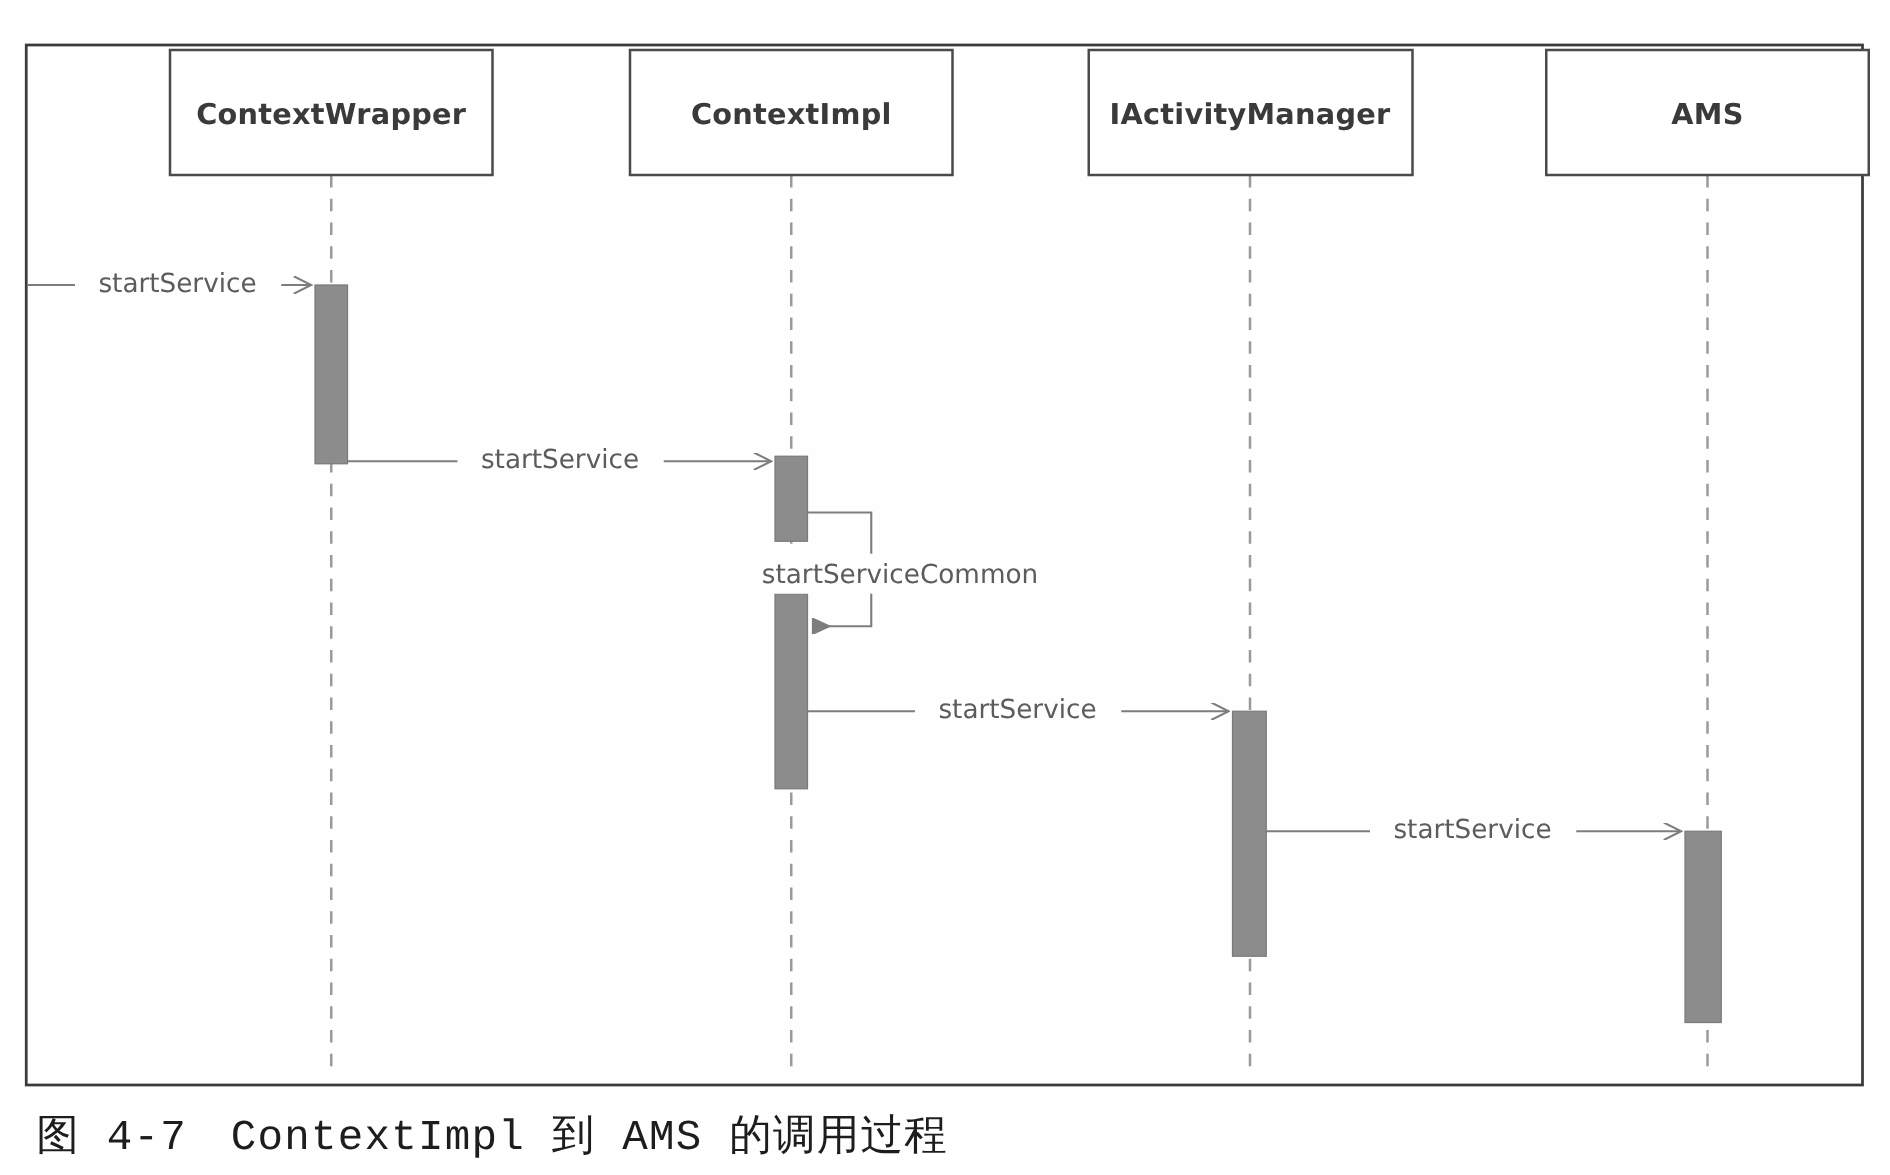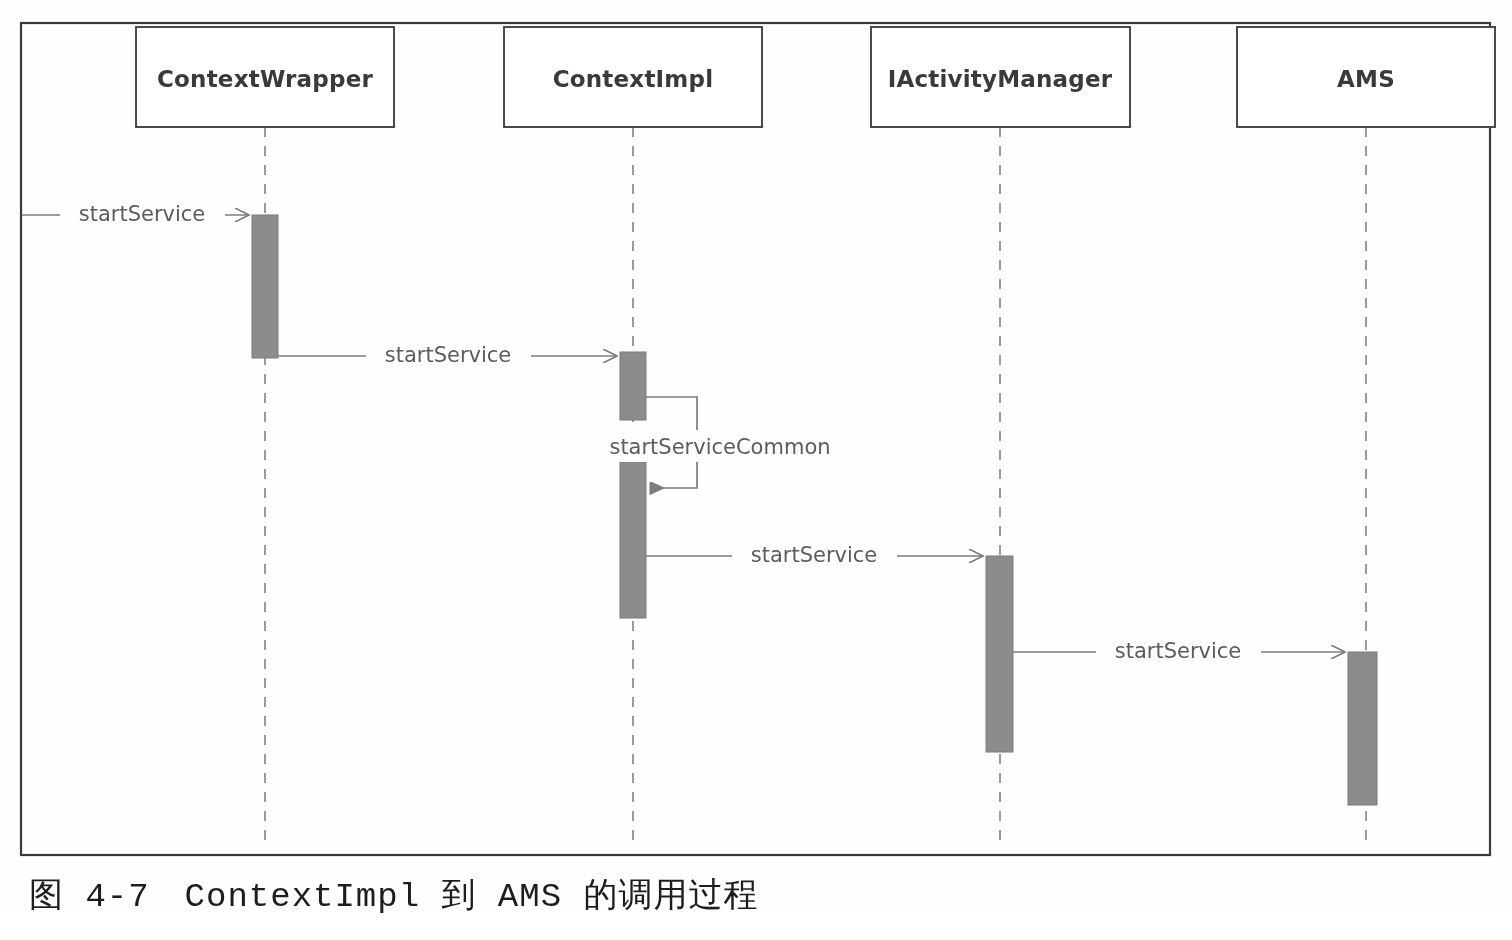--- a/index.html
+++ b/index.html
@@ -12,20 +12,21 @@
     height: 940px;
     font-family: "Liberation Sans", sans-serif;
     position: relative;
     overflow: hidden;
   }
   #page {
     position: relative;
     width: 1512px;
     height: 908px;
     background: #fefefe;
+    margin-top: 13px;
   }
   #diagram-svg {
     position: absolute;
     left: 0;
     top: 0;
     width: 1512px;
     height: 870px;
   }
   .lifeline-box-label {
     font-family: "DejaVu Sans", sans-serif;

